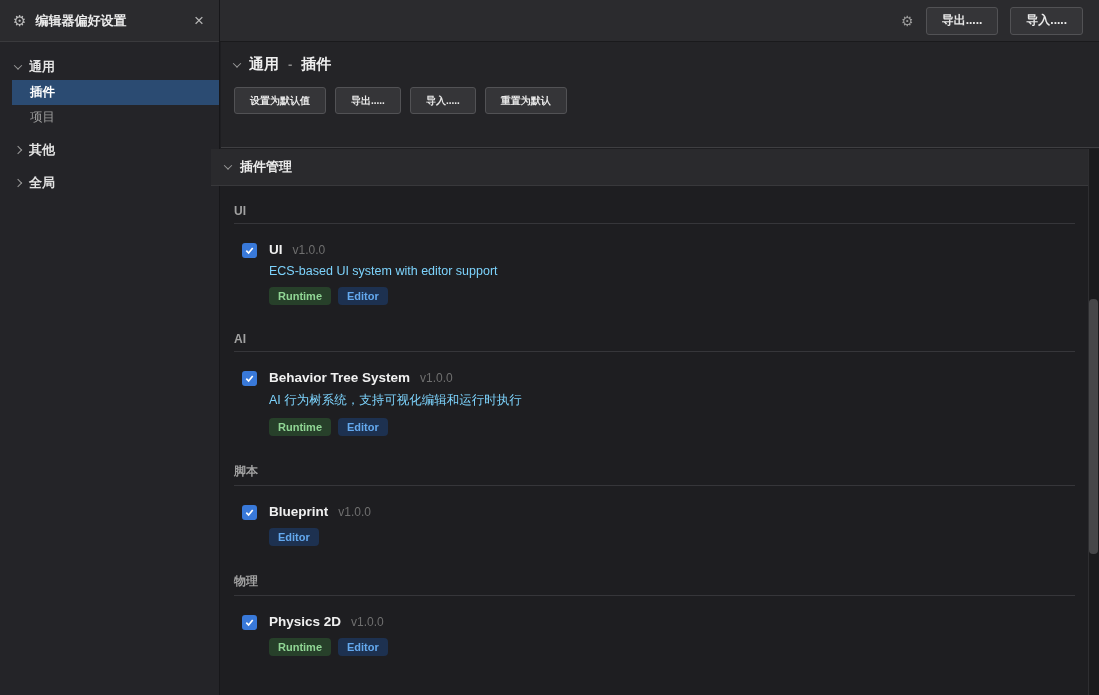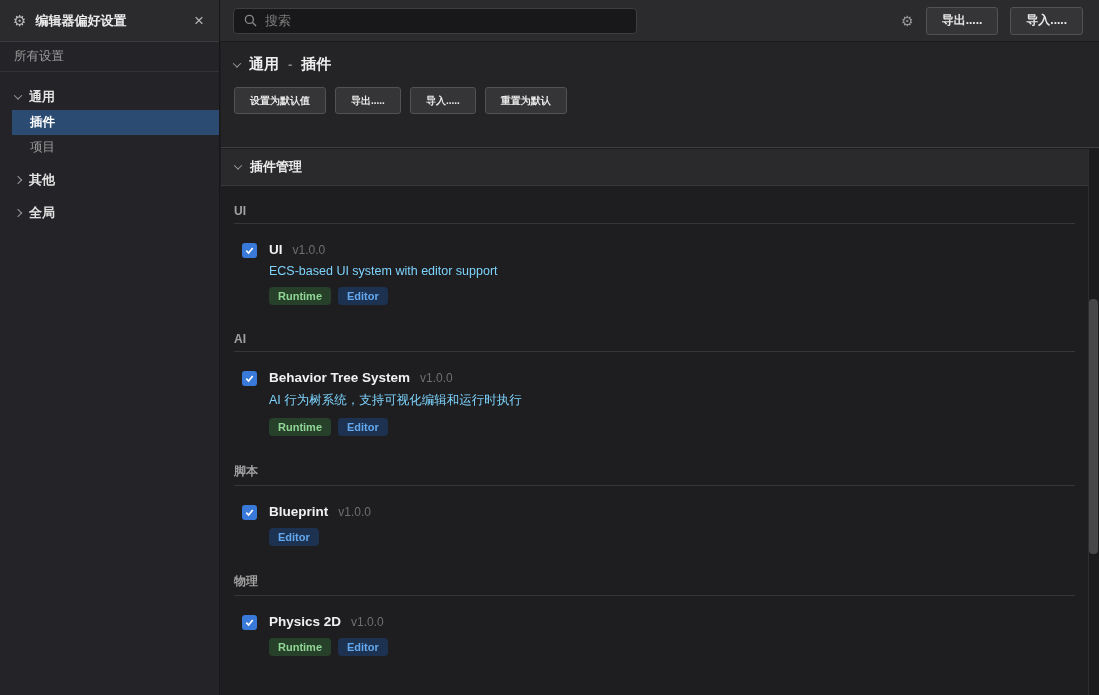--- a/index.html
+++ b/index.html
@@ -59,21 +59,21 @@
   .main-header { position:absolute; left:221px; right:0; top:42px; height:106px;
     background:#242427; border-bottom:1px solid #3f3f42; padding:13px 0 0 13px; }
   .breadcrumb { display:flex; align-items:center; gap:9px; }
   .breadcrumb .crumb { font-size:15px; font-weight:bold; color:#efefef; }
   .breadcrumb .sep { color:#8a8a8a; font-weight:bold; font-size:13px; }
   .subtitle { margin-top:6px; color:#8f8f8f; font-size:12px; }
   .actions { margin-top:13px; display:flex; gap:9px; }
   .actions .btn { height:27px; font-size:10px; }
 
   
-  .group-header { position:absolute; left:221px; right:0; top:149px; height:37px;
+  .group-header { position:absolute; left:211px; right:0; top:149px; height:37px;
     background:#2a2a2d; border-bottom:1px solid #38383b;
     display:flex; align-items:center; gap:9px; padding-left:14px; cursor:pointer; }
   .group-header .label { font-weight:bold; font-size:13px; color:#ececec; }
 
   
   .list { position:absolute; left:221px; right:11px; top:187px; bottom:0;
     background:#1e1e21; padding-left:13px; overflow:hidden; }
   .section { padding-top:17px; }
   .category { color:#a2a2a2; font-weight:bold; font-size:12px;
     padding-bottom:5px; border-bottom:1px solid #36363a; margin-right:13px; }
@@ -99,23 +99,20 @@
 </head>
 <body>
 
 <div class="sidebar">
   <div class="sidebar-header">
     <span class="gear">⚙</span>
     <span class="sidebar-title">编辑器偏好设置</span>
     <span class="close-btn">×</span>
   </div>
 
-  <div class="all-settings">
-    <span>所有设置</span>
-  </div>
 
   <div class="tree">
     <div class="tree-parent">
       <span class="chev down"></span>
       <span>通用</span>
     </div>
     <div class="tree-child selected">
       <span>插件</span>
     </div>
     <div class="tree-child">
@@ -126,27 +123,20 @@
       <span>其他</span>
     </div>
     <div class="tree-parent spaced">
       <span class="chev right"></span>
       <span>全局</span>
     </div>
   </div>
 </div>
 
 <div class="topbar">
-  <div class="search">
-    <svg width="13" height="13" viewBox="0 0 14 14">
-      <circle cx="5.8" cy="5.8" r="4.3" fill="none" stroke="#8a8a8a" stroke-width="1.4"></circle>
-      <line x1="9.2" y1="9.2" x2="13" y2="13" stroke="#8a8a8a" stroke-width="1.4"></line>
-    </svg>
-    <input type="text" placeholder="搜索" style="">
-  </div>
   <div class="topbar-right">
     <span class="gear-btn">⚙</span>
     <button class="btn">导出.....</button>
     <button class="btn">导入.....</button>
   </div>
 </div>
 
 <div class="main-header">
   <div class="breadcrumb">
     <span class="chev down"></span>

